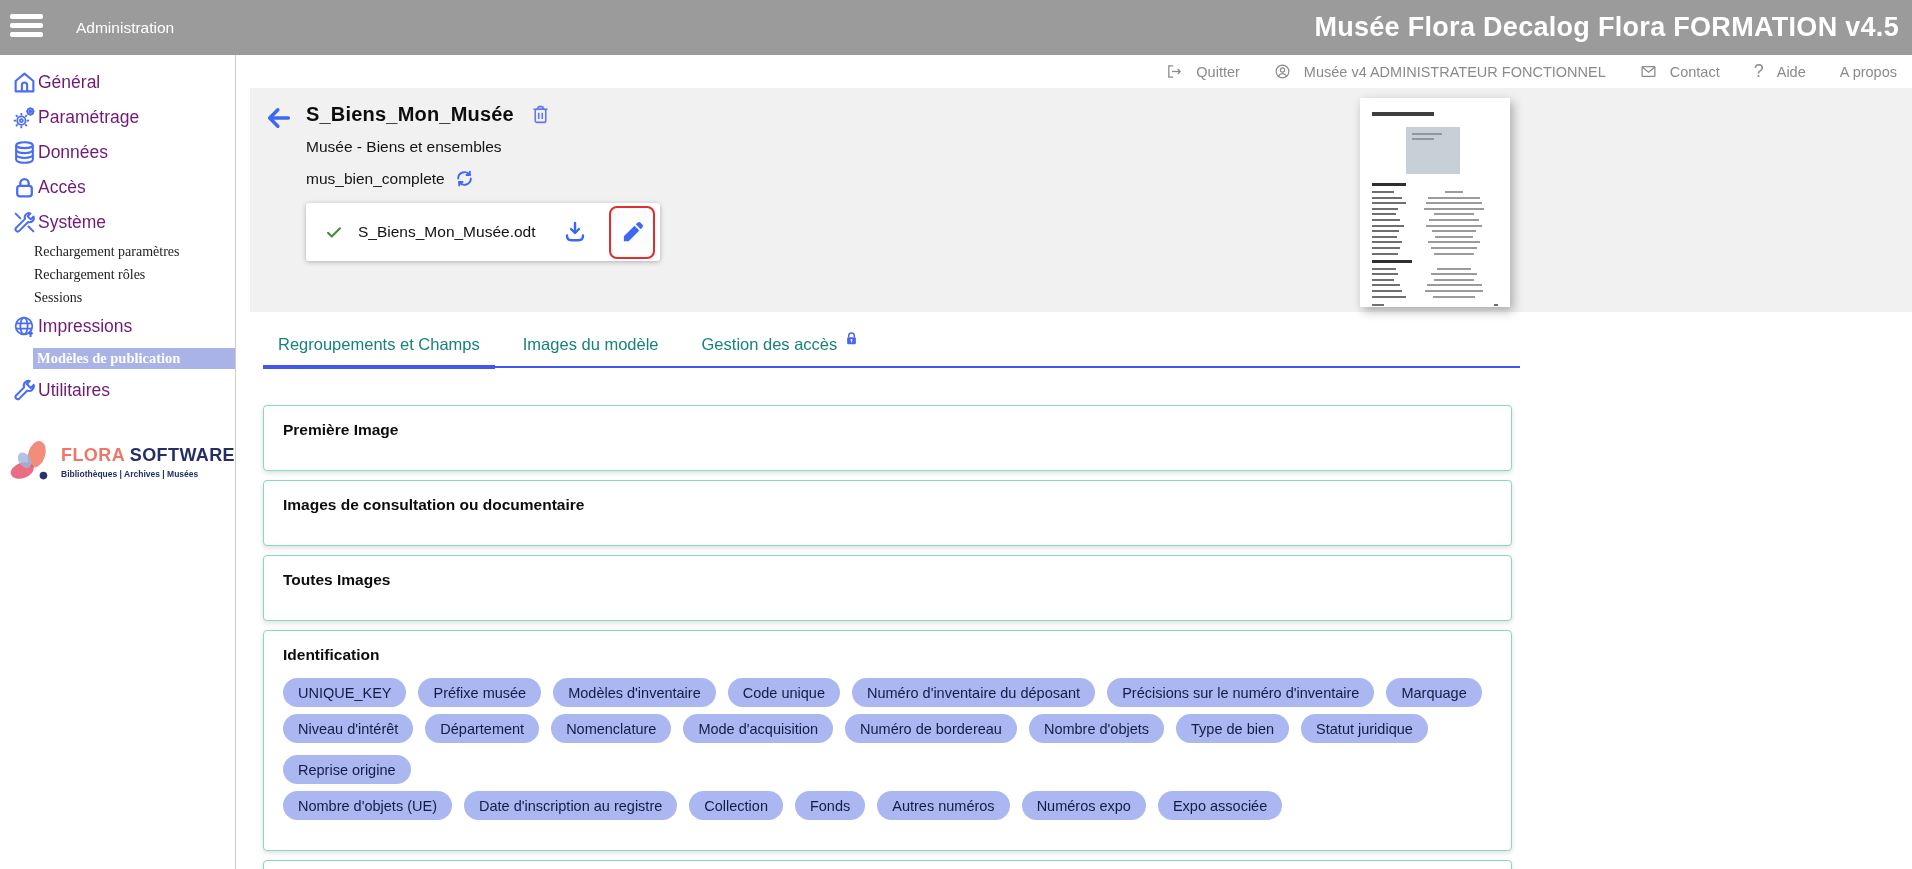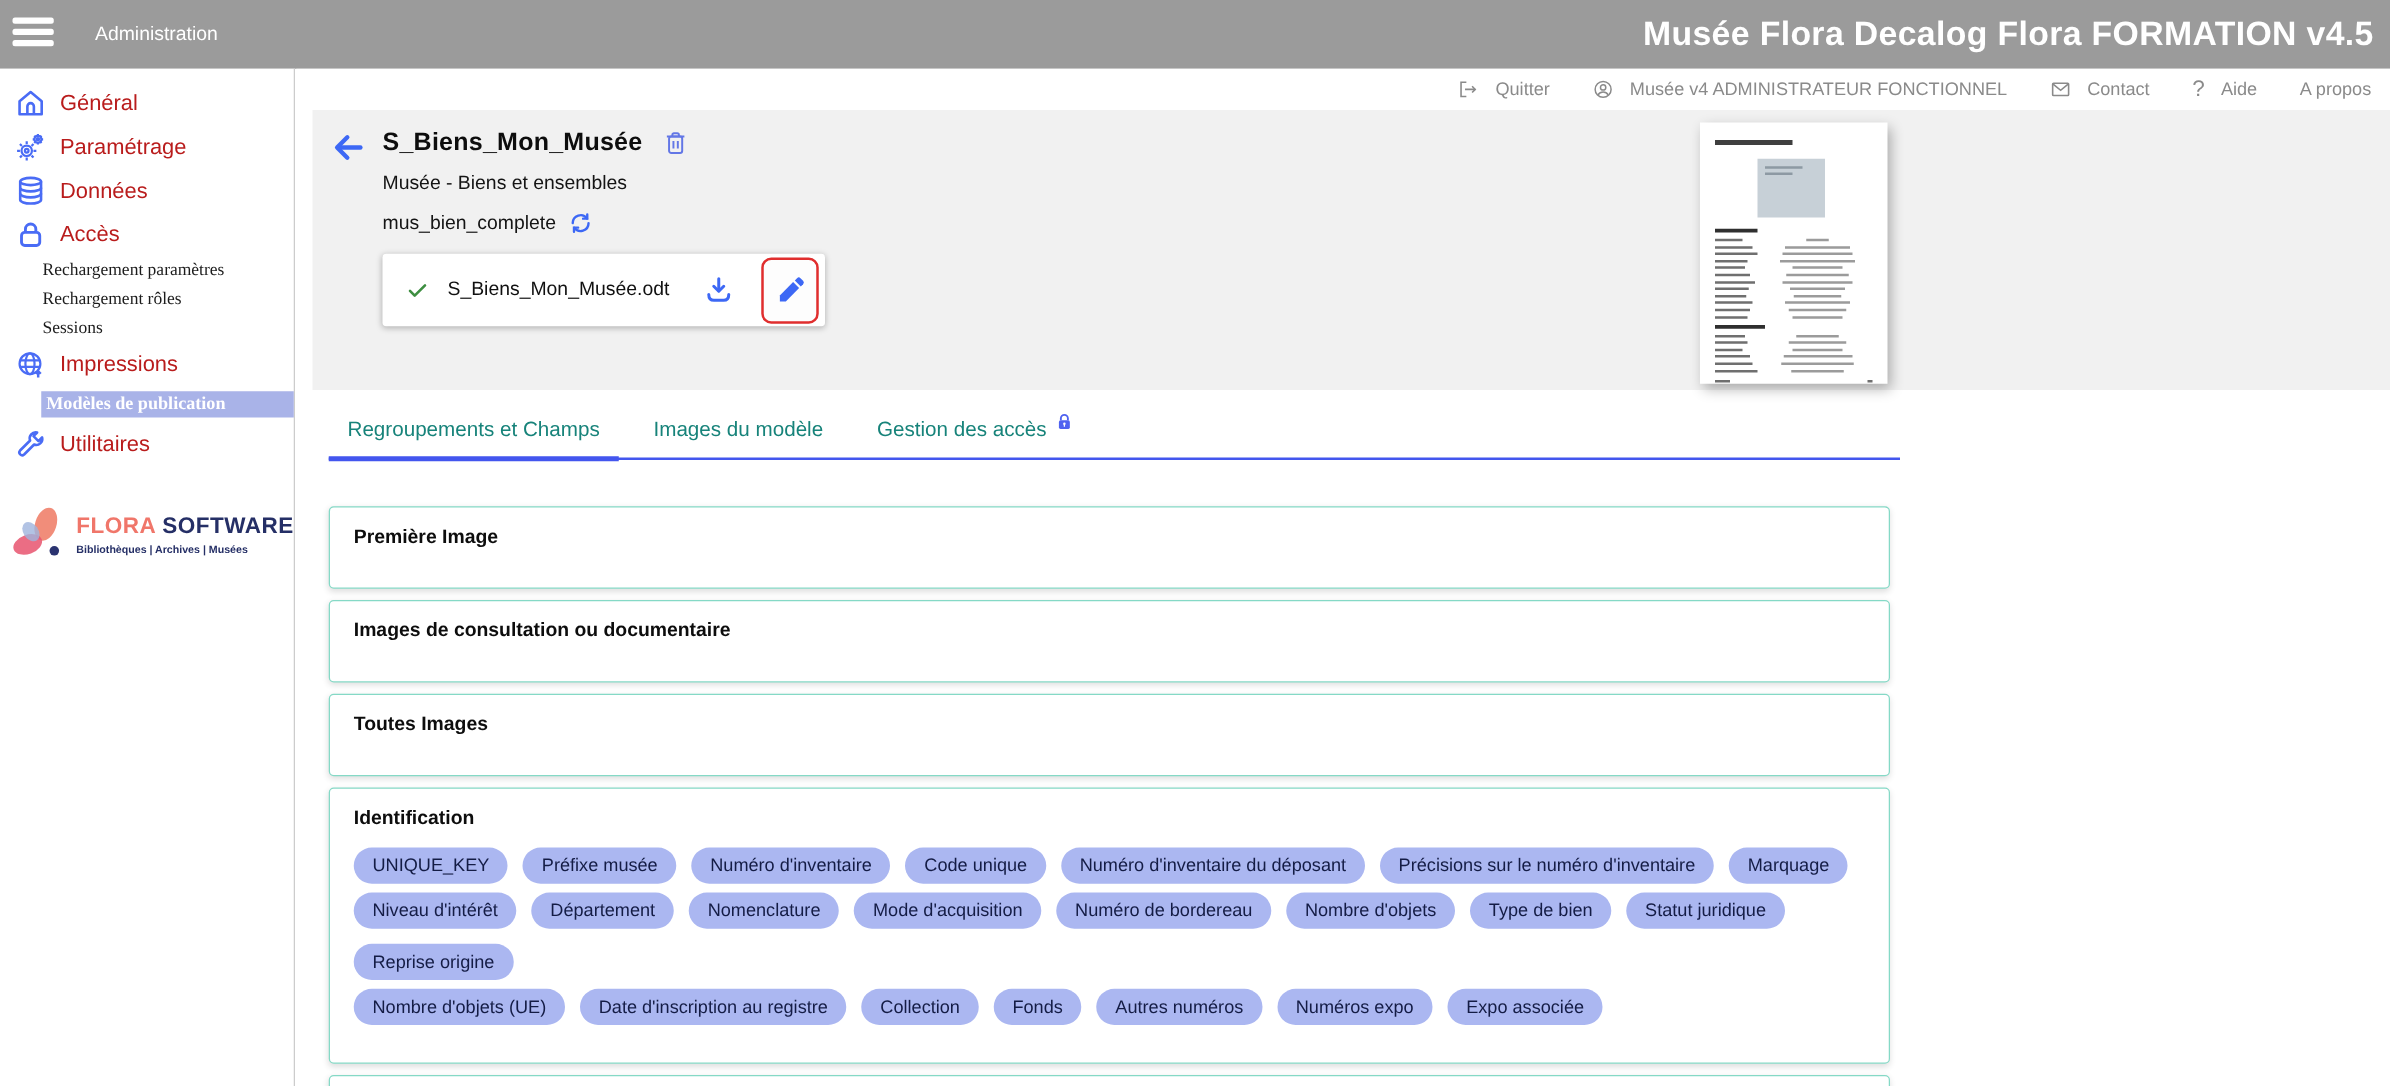--- a/index.html
+++ b/index.html
@@ -20,22 +20,22 @@
     display:flex;align-items:center;justify-content:flex-end;gap:34px;padding-right:15px;
     color:var(--link-gray,#8a8a8a);font-size:14.5px;}
   .toplink{display:flex;align-items:center;gap:13px;cursor:pointer;white-space:nowrap;}
   .tl-icon{width:17px;height:17px;display:inline-block;}
   .tl-icon svg{width:100%;height:100%;}
   .tl-q{font-size:18px;}
 
   
   .sidebar{position:absolute;left:0;top:55px;width:236px;bottom:0;background:#fff;
     border-right:1px solid #cccccc;padding-top:10px;box-sizing:border-box;}
-  .nav-item{height:35px;display:flex;align-items:center;padding-left:12px;gap:11px;
-    font-size:17.5px;color:#b91c1c;cursor:pointer;}
+  .nav-item{height:35px;display:flex;align-items:center;padding-left:12px;gap:1px;
+    font-size:17.5px;color:#701a75;cursor:pointer;}
   .nav-icon{width:25px;height:25px;color:var(--icon-blue,#4a6cf5);flex:0 0 25px;}
   .nav-icon svg{width:100%;height:100%;}
   .nav-sub{padding-left:34px;font-size:14px;height:23px;line-height:23px;color:#1c1c1c;cursor:pointer;font-family:Liberation Serif, serif;}
   .nav-sub.selected{background:var(--highlight-bg,#a9b3e8);color:#fff;font-weight:bold;font-size:14.5px;
     margin:4px 0 4px 33px;padding-left:4px;height:21px;line-height:21px;}
   .logo{margin-top:26px;padding-left:6px;display:flex;align-items:center;gap:4px;}
   .logo-flower{width:58px;height:56px;display:inline-block;}
   .logo-flower svg{width:100%;height:100%;}
   .logo-brand{font-size:18px;font-weight:bold;letter-spacing:.4px;white-space:nowrap;}
   .brand-flora{color:var(--logo-coral,#f0766a);}
@@ -179,20 +179,27 @@
             </svg></span>
           <span>Données</span>
         </div>
         <div class="nav-item">
           <span class="nav-icon"><svg viewBox="0 0 24 24" fill="none" stroke="currentColor" stroke-width="2.2">
               <rect x="5" y="10.5" width="14" height="10" rx="2.5"></rect>
               <path d="M8 10.5V8a4 4 0 0 1 8 0v2.5"></path>
             </svg></span>
           <span>Accès</span>
         </div>
+        <div class="nav-item">
+          <span class="nav-icon"><svg viewBox="0 0 24 24" fill="none" stroke="currentColor" stroke-width="1.9" stroke-linecap="round" stroke-linejoin="round">
+              <path d="M20.7 6.3a4 4 0 0 1-5.2 5.2L7 20a2.1 2.1 0 0 1-3-3l8.5-8.5a4 4 0 0 1 5.2-5.2L15 6l3 3 2.7-2.7Z"></path>
+              <path d="M3.5 3.5 8 8M15.8 15.8l4.7 4.7"></path>
+            </svg></span>
+          <span>Système</span>
+        </div>
         <div class="nav-sub">Rechargement paramètres</div>
         <div class="nav-sub">Rechargement rôles</div>
         <div class="nav-sub">Sessions</div>
         <div class="nav-item">
           <span class="nav-icon"><svg viewBox="0 0 24 24" fill="none" stroke="currentColor" stroke-width="1.7">
               <circle cx="11.5" cy="11.5" r="8"></circle>
               <ellipse cx="11.5" cy="11.5" rx="3.5" ry="8"></ellipse>
               <path d="M4 9h15M4 14h15"></path>
               <path d="M17.8 22v-4.6M15.8 19.2l2-2 2 2" stroke-width="1.9"></path>
             </svg></span>
@@ -413,21 +420,21 @@
       </div>
       <div class="section-box">
         <div class="section-title">Toutes Images</div>
       </div>
       <div class="section-box">
         <div class="section-title">Identification</div>
         <div class="chip-rows">
           <div class="chip-row">
             <span class="chip">UNIQUE_KEY</span>
             <span class="chip">Préfixe musée</span>
-            <span class="chip">Numéro d'inventaire</span>
+            <span class="chip">Modèles d'inventaire</span>
             <span class="chip">Code unique</span>
             <span class="chip">Numéro d'inventaire du déposant</span>
             <span class="chip">Précisions sur le numéro d'inventaire</span>
             <span class="chip">Marquage</span>
           </div>
           <div class="chip-row">
             <span class="chip">Niveau d'intérêt</span>
             <span class="chip">Département</span>
             <span class="chip">Nomenclature</span>
             <span class="chip">Mode d'acquisition</span>

